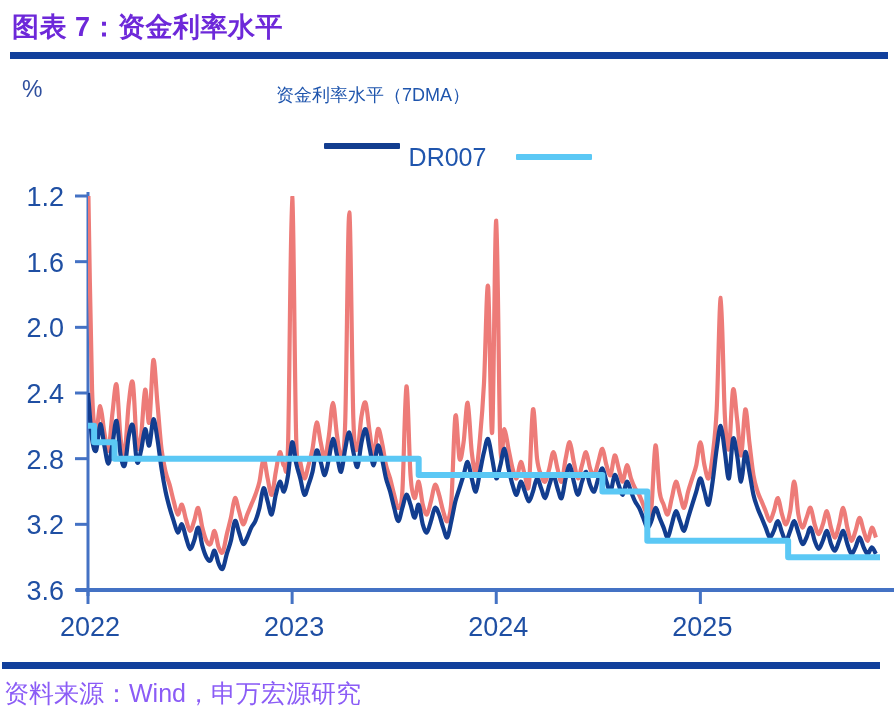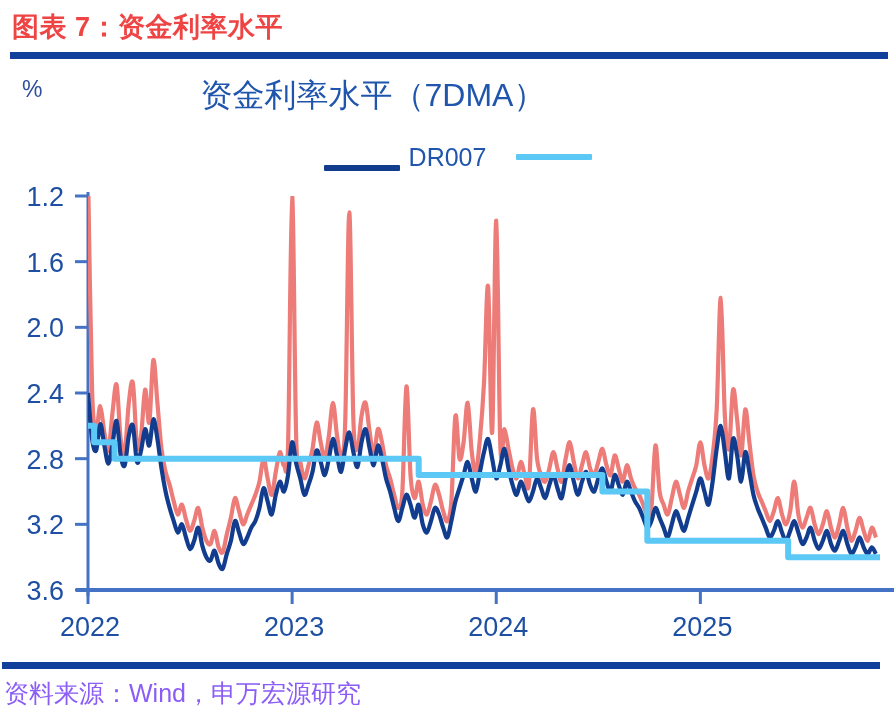--- a/index.html
+++ b/index.html
@@ -28,21 +28,21 @@
     width: 878px;
     height: 48px;
   }
   #exhibit-title {
     position: absolute;
     left: 4px;
     top: 2px;
     font-size: 27px;
     font-weight: bold;
     letter-spacing: 0.5px;
-    color: #ef4444;
+    color: #6d28d9;
     white-space: nowrap;
     line-height: 34px;
   }
   #header-rule {
     position: absolute;
     left: 2px;
     top: 44px;
     width: 878px;
     height: 7px;
     background: #11409c;
@@ -64,21 +64,21 @@
     font-size: 23px;
     color: #2f4f9e;
     line-height: 26px;
   }
   #chart-title {
     position: absolute;
     left: 0;
     top: 16px;
     width: 718px;
     text-align: center;
-    font-size: 32px;
+    font-size: 18px;
     color: #1f55ad;
     line-height: 34px;
     white-space: nowrap;
     padding-left: 28px;
     box-sizing: border-box;
   }
 
   
   #chart-legend {
     position: absolute;
@@ -88,21 +88,21 @@
     height: 34px;
     display: flex;
     justify-content: center;
     align-items: center;
     gap: 30px;
     padding-left: 22px;
     box-sizing: border-box;
   }
   .legend-item {
     display: flex;
-    align-items: flex-end;
+    align-items: flex-start;
     gap: 9px;
   }
   .legend-swatch {
     display: block;
     width: 76px;
     height: 6px;
     border-radius: 1px;
   }
   .legend-label {
     font-size: 25px;

